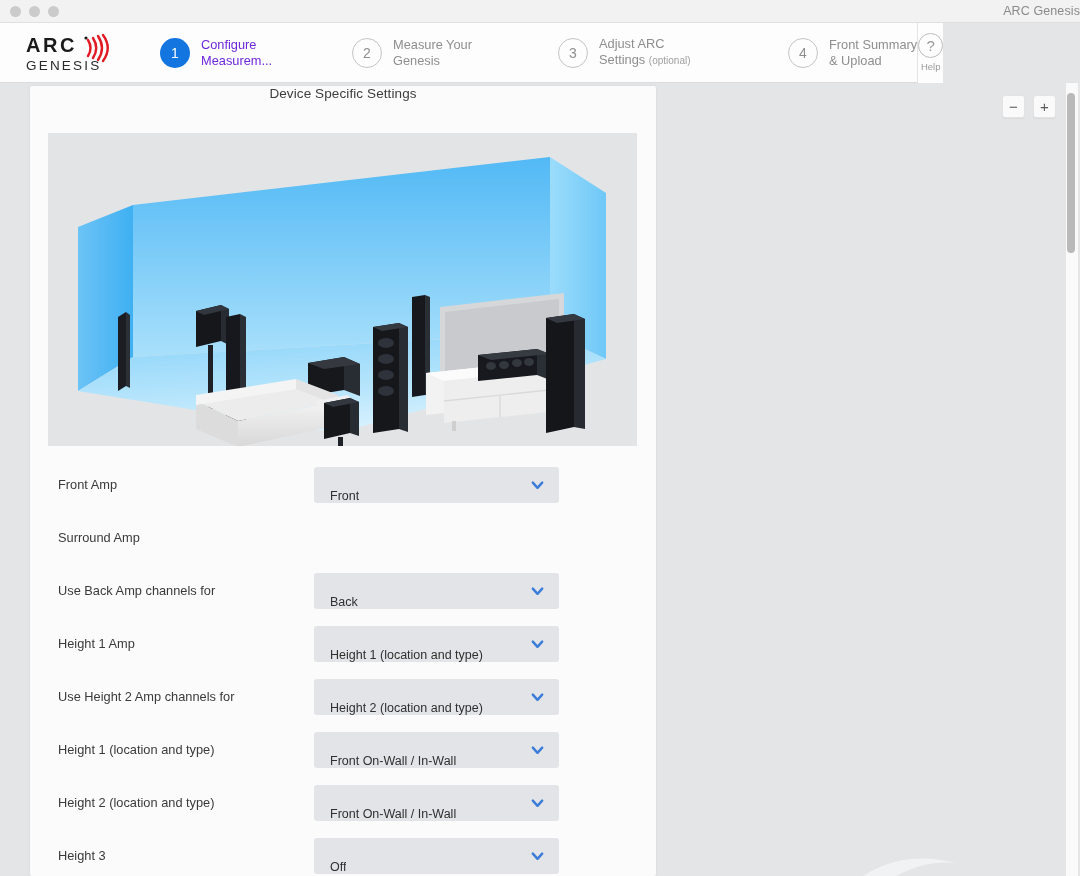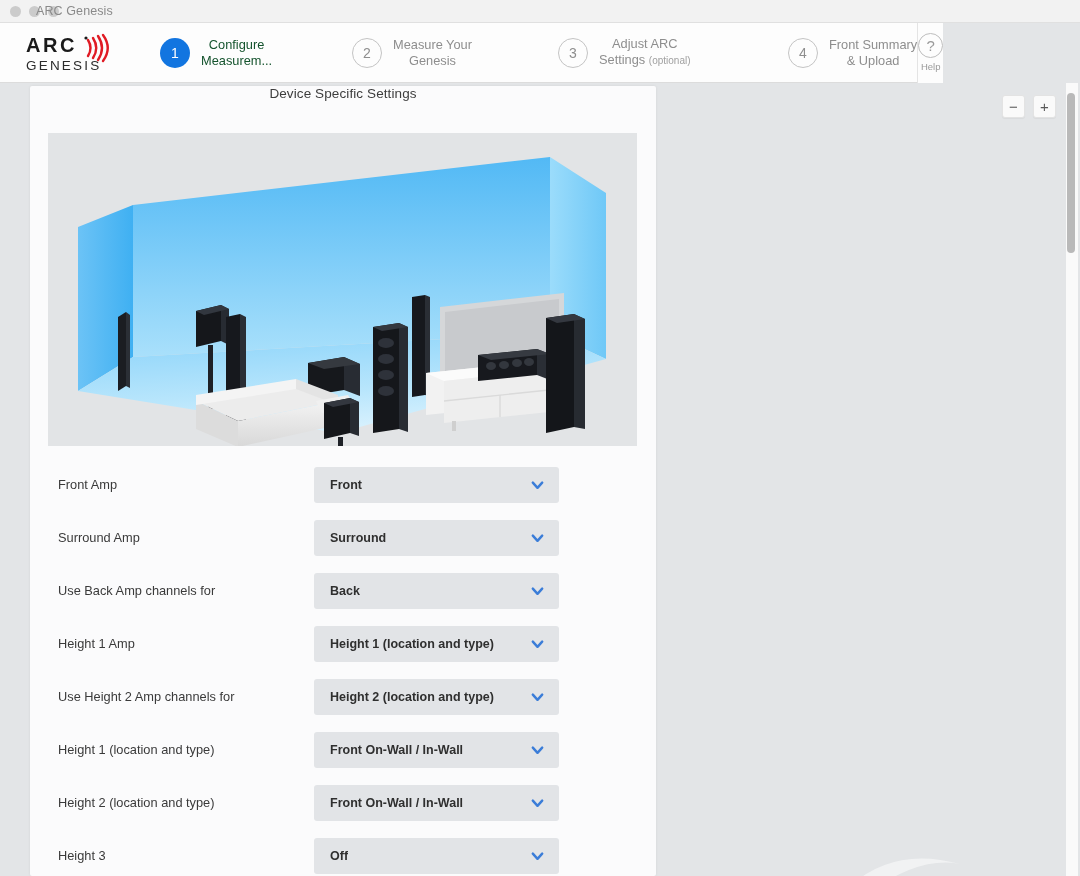--- a/index.html
+++ b/index.html
@@ -13,30 +13,30 @@
   
   .titlebar {
     position: absolute; top: 0; left: 0; width: 1080px; height: 23px;
     background: #f2f2f2;
     border-bottom: 1px solid #e0e0e0;
     display: flex; align-items: center;
   }
   .lights { display: flex; gap: 8px; margin-left: 10px; }
   .light { width: 11px; height: 11px; border-radius: 50%; background: #cbcbcb; }
   .win-title {
-    position: absolute; left: 0; right: 0; text-align: left;
+    position: absolute; left: 0; right: 0; text-align: right;
     font-size: 12.5px; color: #8a8a8a; letter-spacing: .1px; margin-left: 36px;
   }
 
   
   .header {
     position: absolute; top: 23px; left: 0; width: 936px; height: 60px;
     background: #fdfdfd;
     border-bottom: 1px solid #dcdcdc;
-    display: flex; align-items: center; text-align: center;
+    display: flex; align-items: center;
   }
   .logo { margin-left: 24px; width: 130px; height: 42px; position: relative; }
   .logo svg { display: block; }
 
   .steps { display: flex; align-items: center; margin-left: 6px; flex: 1; }
   .step { display: flex; align-items: center; }
   .step + .step { margin-left: 18px; }
   .step-w1 { width: 174px; }
   .step-w2 { width: 188px; }
   .step-w3 { width: 212px; }
@@ -44,21 +44,21 @@
     width: 30px; height: 30px; border-radius: 50%;
     display: flex; align-items: center; justify-content: center;
     font-size: 14px; flex: none;
   }
   .step-circle.active { background: #1275e0; color: #fff; }
   .step-circle.idle { border: 1px solid #c4c4c4; color: #8e8e8e; background: transparent; }
   .step-text {
     margin-left: 11px; font-size: 12.8px; line-height: 16px;
     color: #8e8e8e; white-space: nowrap;
   }
-  .step-text.active { color: #14532d; }
+  .step-text.active { color: #6d28d9; }
   .opt { font-size: 10px; color: #a0a0a0; }
 
   .help {
     width: 58px; height: 60px; margin-right: 6px;
     border-left: 1px solid #e4e4e4;
     display: flex; flex-direction: column; align-items: center; justify-content: center;
     background: #fdfdfd;
   }
   .help-circle {
     width: 25px; height: 25px; border-radius: 50%;
@@ -102,21 +102,21 @@
   }
   .row-label {
     width: 284px; padding-left: 28px;
     font-size: 12.8px; color: #3a3a3a;
   }
   .select {
     position: relative;
     width: 245px; height: 36px;
     background: #e2e4e7;
     border-radius: 3px;
-    display: flex; align-items: center; font-weight: bold;
+    display: flex; align-items: flex-end;
   }
   .select-value {
     padding-left: 16px; font-size: 12.5px; color: #2f2f2f;
     white-space: nowrap; overflow: hidden; text-overflow: ellipsis;
     max-width: 200px;
   }
   .chev {
     position: absolute; right: 14px; top: 50%;
     transform: translateY(-50%);
     width: 15px; height: 15px;
@@ -386,26 +386,20 @@
         <div class="select">
           <span class="select-value">Front</span>
           <svg class="chev" viewBox="0 0 16 16">
             <path d="M3 5.5 L8 11 L13 5.5" fill="none" stroke="#3b7dd8" stroke-width="2.6" stroke-linecap="round" stroke-linejoin="round"></path>
           </svg>
         </div>
       </div>
 
       <div class="row">
         <div class="row-label">Surround Amp</div>
-        <div class="select">
-          <span class="select-value">Surround</span>
-          <svg class="chev" viewBox="0 0 16 16">
-            <path d="M3 5.5 L8 11 L13 5.5" fill="none" stroke="#3b7dd8" stroke-width="2.6" stroke-linecap="round" stroke-linejoin="round"></path>
-          </svg>
-        </div>
       </div>
 
       <div class="row">
         <div class="row-label">Use Back Amp channels for</div>
         <div class="select">
           <span class="select-value">Back</span>
           <svg class="chev" viewBox="0 0 16 16">
             <path d="M3 5.5 L8 11 L13 5.5" fill="none" stroke="#3b7dd8" stroke-width="2.6" stroke-linecap="round" stroke-linejoin="round"></path>
           </svg>
         </div>

